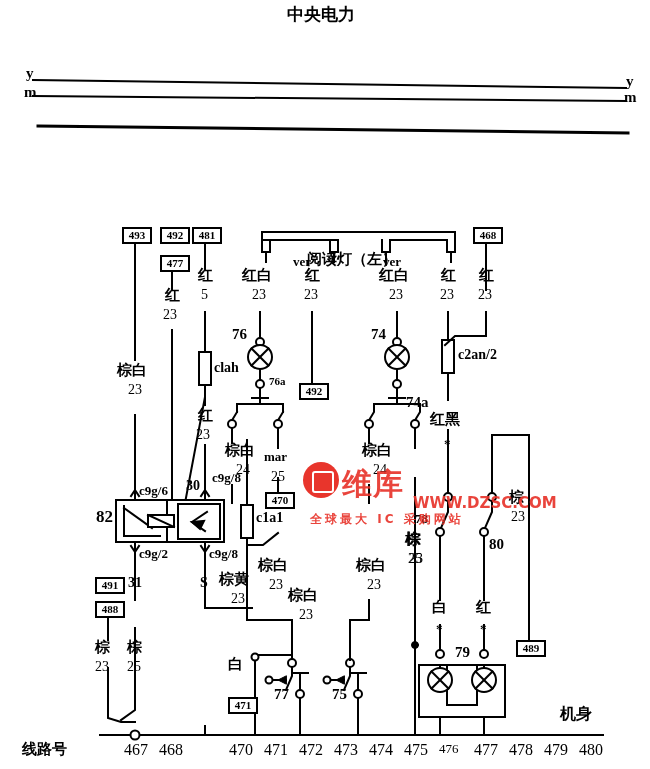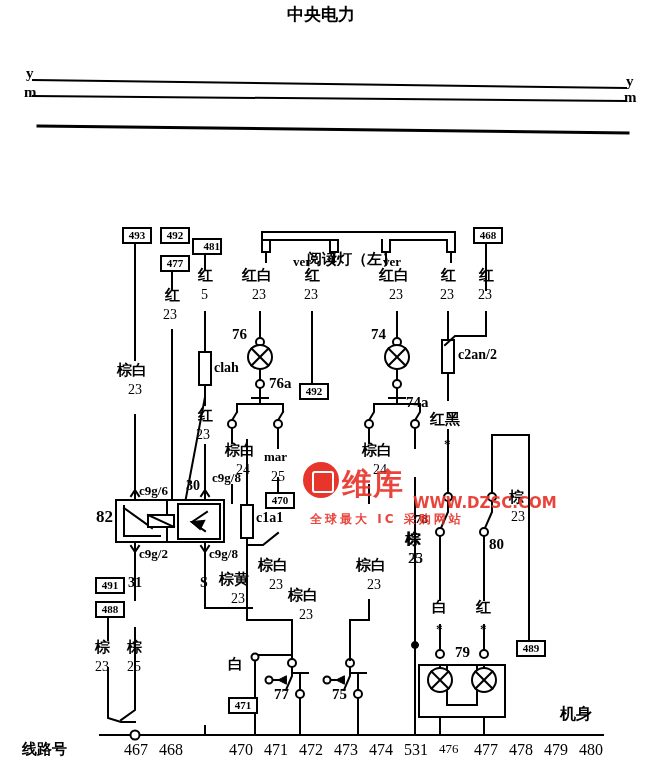--- a/index.html
+++ b/index.html
@@ -225,21 +225,21 @@
     </g>
   </svg>
 
   <div class="txt bold" style="left:26px;top:66px;font-size:15px;">y</div>
   <div class="txt bold" style="left:24px;top:85px;font-size:15px;">m</div>
   <div class="txt bold" style="left:626px;top:74px;font-size:15px;">y</div>
   <div class="txt bold" style="left:624px;top:90px;font-size:15px;">m</div>
 
   <div class="conn" style="left:122px;top:227px;">493</div>
   <div class="conn" style="left:160px;top:227px;">492</div>
-  <div class="conn" style="left:192px;top:238px;text-align:right;">481</div>
+  <div class="conn" style="left:192px;top:227px;">481</div>
   <div class="conn" style="left:160px;top:255px;">477</div>
   <div class="conn" style="left:473px;top:227px;">468</div>
   <div class="conn" style="left:299px;top:383px;">492</div>
   <div class="conn" style="left:265px;top:492px;">470</div>
   <div class="conn" style="left:228px;top:697px;">471</div>
   <div class="conn" style="left:516px;top:640px;">489</div>
   <div class="conn" style="left:95px;top:577px;">491</div>
   <div class="conn" style="left:95px;top:601px;">488</div>
 
   <div class="txt cn" style="left:307px;top:252px;font-size:15px;">阅读灯（左）</div>
@@ -328,21 +328,21 @@
   <div class="txt bold num" style="left:209px;top:547px;font-size:13px;">c9g/8</div>
   <div class="txt bold num" style="left:186px;top:479px;font-size:14px;">30</div>
   <div class="txt bold num" style="left:128px;top:576px;font-size:14px;">31</div>
   <div class="txt bold num" style="left:200px;top:576px;font-size:14px;">S</div>
 
   <div class="txt bold num" style="left:214px;top:361px;font-size:14px;">clah</div>
   <div class="txt bold num" style="left:458px;top:348px;font-size:14px;">c2an/2</div>
   <div class="txt bold num" style="left:256px;top:511px;font-size:14px;">c1a1</div>
 
   <div class="txt bold num" style="left:232px;top:327px;font-size:15px;">76</div>
-  <div class="txt bold num" style="left:269px;top:376px;font-size:15px;text-align:right;">76a</div>
+  <div class="txt bold num" style="left:269px;top:376px;font-size:11px;text-align:right;">76a</div>
   <div class="txt bold num" style="left:371px;top:327px;font-size:15px;">74</div>
   <div class="txt bold num" style="left:406px;top:395px;font-size:15px;">74a</div>
 
   <div class="txt bold num" style="left:415px;top:512px;font-size:13px;">78</div>
   <div class="txt bold num" style="left:489px;top:537px;font-size:15px;">80</div>
   <div class="txt bold num" style="left:274px;top:687px;font-size:15px;">77</div>
   <div class="txt bold num" style="left:332px;top:687px;font-size:15px;">75</div>
   <div class="txt bold num" style="left:455px;top:645px;font-size:15px;">79</div>
 
   <div class="wmlogo" style="left:303px;top:462px;"></div>
@@ -355,20 +355,20 @@
 
   <div class="txt num" style="left:89px;top:772px;font-size:20px;">466</div>
   <div class="txt num" style="left:124px;top:742px;font-size:16px;">467</div>
   <div class="txt num" style="left:159px;top:742px;font-size:16px;">468</div>
   <div class="txt num" style="left:194px;top:742px;font-size:16px;margin-top:44px;">469</div>
   <div class="txt num" style="left:229px;top:742px;font-size:16px;">470</div>
   <div class="txt num" style="left:264px;top:742px;font-size:16px;">471</div>
   <div class="txt num" style="left:299px;top:742px;font-size:16px;">472</div>
   <div class="txt num" style="left:334px;top:742px;font-size:16px;">473</div>
   <div class="txt num" style="left:369px;top:742px;font-size:16px;">474</div>
-  <div class="txt num" style="left:404px;top:742px;font-size:16px;">531</div>
+  <div class="txt num" style="left:404px;top:742px;font-size:16px;">475</div>
   <div class="txt num" style="left:439px;top:742px;font-size:13px;">476</div>
   <div class="txt num" style="left:474px;top:742px;font-size:16px;">477</div>
   <div class="txt num" style="left:509px;top:742px;font-size:16px;">478</div>
   <div class="txt num" style="left:544px;top:742px;font-size:16px;">479</div>
   <div class="txt num" style="left:579px;top:742px;font-size:16px;">480</div>
 
 </div>
 
 </body></html>

